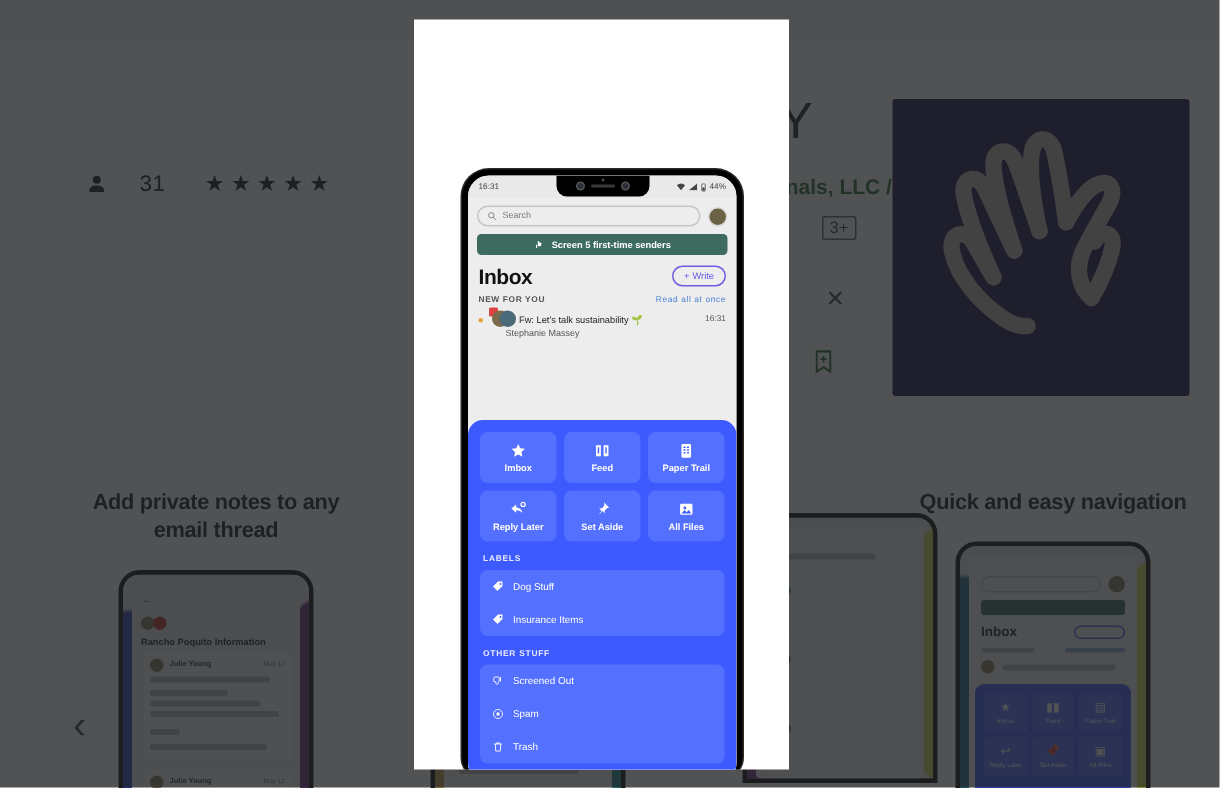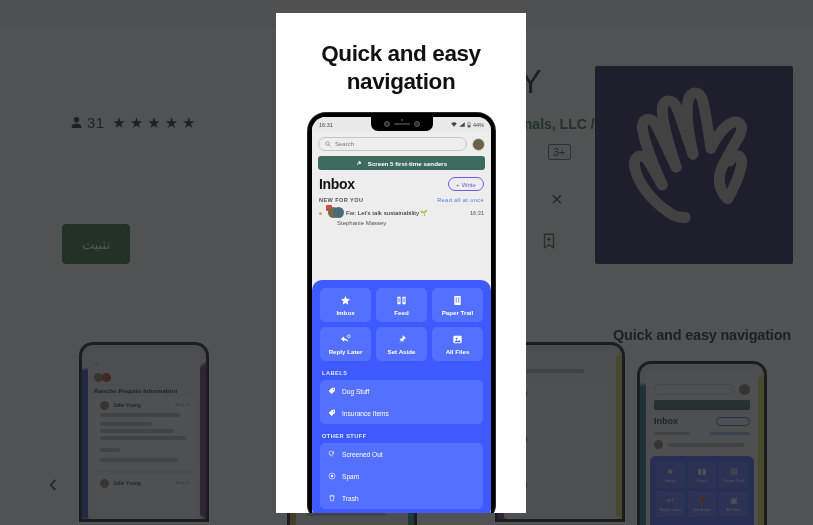--- a/index.html
+++ b/index.html
@@ -17,22 +17,22 @@
     position: absolute; left: 0; top: 0; width: 813px; height: 26px;
     background: #f7f7f7; border-bottom: 1px solid #e4e4e4;
   }
   .page-frame {
     position: absolute; left: 18px; top: 26px;
     width: 795px; height: 499px;
     background: #ffffff;
   }
 
   .rating-row {
-    position: absolute; left: 52px; top: 88px;
-    display: flex; align-items: center; gap: 4px;
+    position: absolute; left: 40px; top: 88px;
+    display: flex; align-items: center; gap: 22px;
     color: #1b1b1b; font-size: 15px; justify-content: flex-end;
   }
   .person-icon { width: 13px; height: 15px; display: block; }
   .rating-count { font-size: 15px; letter-spacing: .3px; }
   .stars { display: flex; gap: 4px; margin-left: 4px; color: #1b1b1b; font-size: 15px; line-height: 1; }
 
   .install-btn {
     position: absolute; left: 44px; top: 198px;
     width: 68px; height: 40px;
     background: #2f6d2f; color: #ffffff;
@@ -230,21 +230,20 @@
       <span class="rating-count">31</span>
       <span class="stars">
         <span>★</span>
         <span>★</span>
         <span>★</span>
         <span>★</span>
         <span>★</span>
       </span>
     </div>
 
-    <button class="install-btn">تثبيت</button>
 
     <div class="app-title">HEY</div>
     <div class="app-dev">37signals, LLC / Basecamp</div>
     <div class="age-badge">3+</div>
     <div class="close-x">×</div>
     <svg class="wishlist-icon" viewBox="0 0 24 24">
       <path fill="none" stroke="#2f6d2f" stroke-width="1.8" d="M6 3h12v18l-6-4-6 4z"></path>
       <path fill="#2f6d2f" d="M11.2 7h1.6v2h2v1.6h-2v2h-1.6v-2h-2V9h2z"></path>
     </svg>
 
@@ -258,20 +257,21 @@
           <path d="M117 83c6-12 14-22 20-25 9-5 14 3 9 12-6 11-14 24-18 33-5 12-2 24 6 31"></path>
           <path d="M134 134c6-10 12-24 14-34 2-10-7-13-12-4"></path>
           <path d="M75 148c4 3 10 5 16 5"></path>
         </g>
       </svg>
     </div>
 
     <div class="carousel">
 
       <div class="shot" style="left:8px">
+        <div class="shot-title">Add private notes to any email thread</div>
         <div class="shot-phone">
           <div class="shot-screen">
             <div class="shot-bloom" style="left:-26px;top:24px;width:60px;height:150px;background:#2f3fb0"></div>
             <div class="shot-bloom" style="left:96px;top:16px;width:70px;height:160px;background:#6b2f7a"></div>
             <div style="position:absolute;left:6px;right:6px;top:6px;bottom:0;background:#eeeeee;border-radius:3px">
               <div style="position:absolute;left:6px;top:8px;color:#555;font-size:7px">←</div>
               <div class="s1-av" style="left:6px;top:22px"></div>
               <div class="s1-av" style="left:14px;top:22px;background:#c0392b"></div>
               <div style="position:absolute;left:6px;top:36px;font-size:6.2px;font-weight:700;color:#222">Rancho Poquito Information</div>
               <div class="s1-card" style="right:6px;top:46px;height:72px"></div>
@@ -387,22 +387,20 @@
 
     </div>
 
     <div class="carousel-arrow">‹</div>
   </div>
 </div>
 
 <div id="scrim"></div>
 
 <div id="modal">
-  <div class="modal-title" style="white-space:pre-line">Quick and easy
-navigation</div>
 
   <div class="phone">
     <div class="screen">
 
       <div class="statusbar">
         <span>16:31</span>
         <div class="notch">
           <span class="cam"></span>
           <span class="speaker"></span>
           <span class="dotled"></span>

